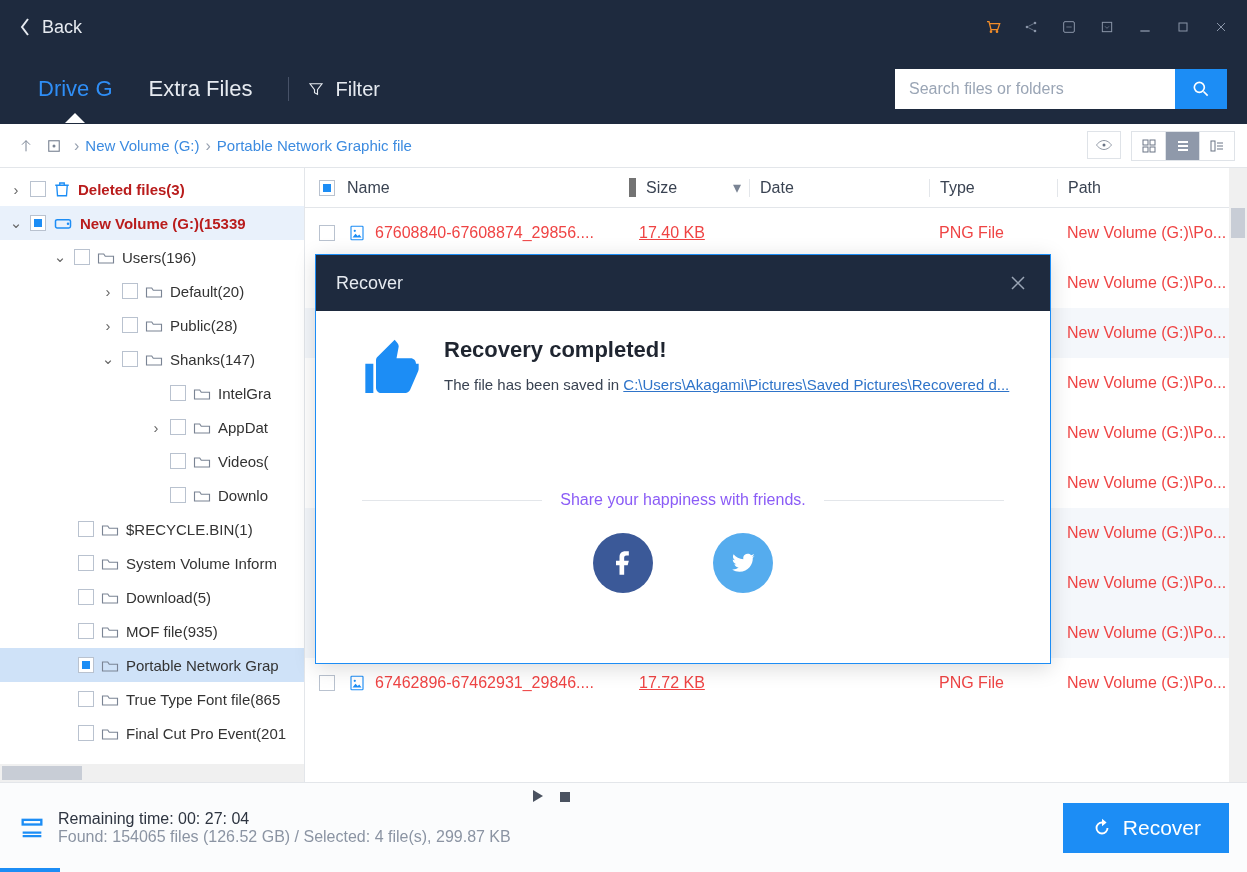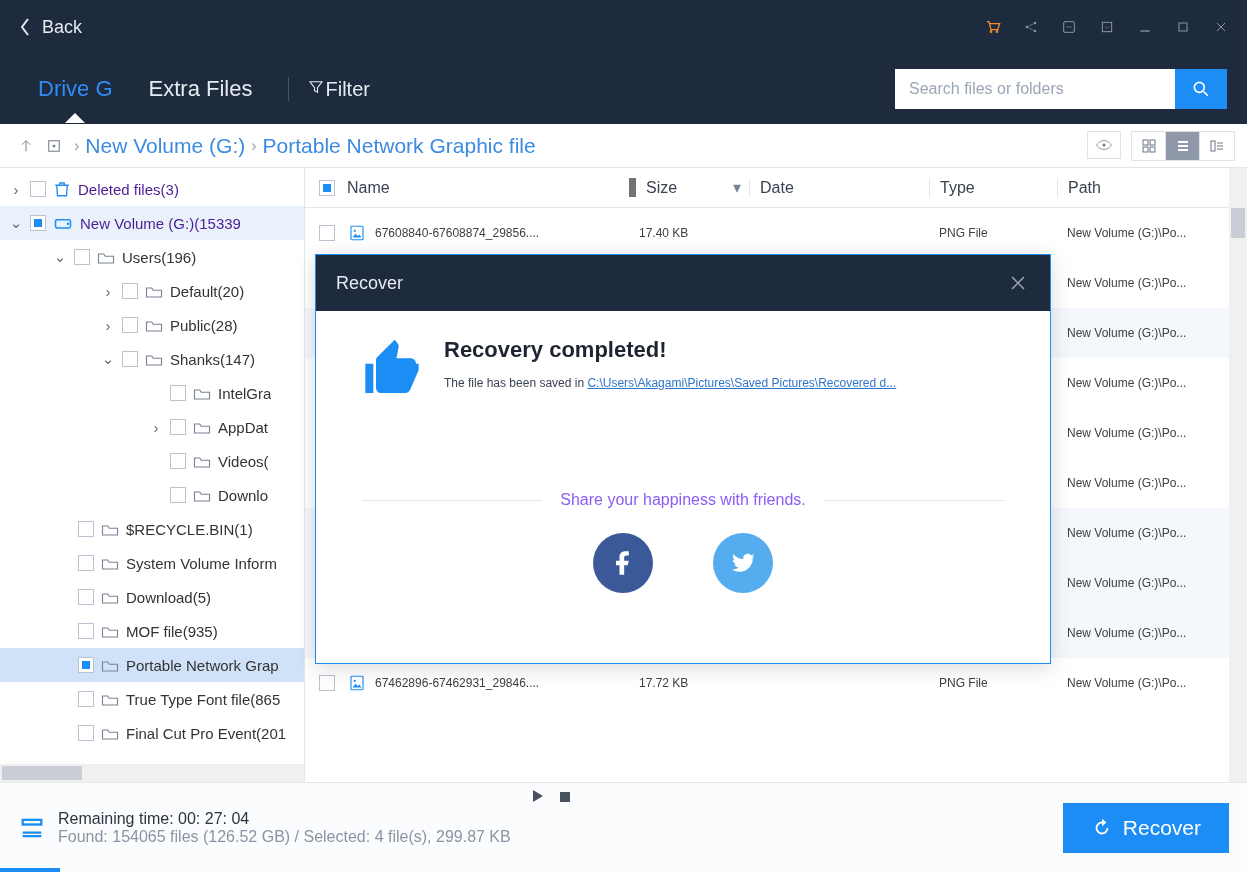--- a/index.html
+++ b/index.html
@@ -10,32 +10,32 @@
 .titlebar-right { margin-left: auto; display: flex; align-items: center; gap: 6px; }
 .title-icon { width: 32px; height: 32px; display: flex; align-items: center; justify-content: center; color: #8a95a8; cursor: pointer; }
 .title-icon.cart { color: #f28c28; }
 .title-icon svg { width: 16px; height: 16px; }
 
 .tabbar { height: 70px; background: #1e2a3e; display: flex; align-items: center; padding: 0 20px; color: #cfd6e1; }
 .tabbar .tab { font-size: 22px; padding: 0 18px; color: #e6eaf0; cursor: pointer; position: relative; }
 .tabbar .tab.active { color: #2f8ef6; }
 .tabbar .tab.active::after { content: ""; position: absolute; left: 50%; transform: translateX(-50%); bottom: -21px; width: 0; height: 0; border-left: 10px solid transparent; border-right: 10px solid transparent; border-bottom: 10px solid #fff; }
 .tab-divider { width: 1px; height: 24px; background: #475268; margin: 0 18px; }
-.filter-btn { display: flex; align-items: flex-start; font-size: 20px; color: #e6eaf0; cursor: pointer; }
+.filter-btn { display: flex; align-items: center; gap: 10px; font-size: 20px; color: #e6eaf0; cursor: pointer; }
 .filter-btn svg { width: 18px; height: 18px; }
 .searchbox { margin-left: auto; display: flex; align-items: center; }
 .searchbox input { width: 280px; height: 40px; border: none; padding: 0 14px; font-size: 16px; background: #fff; color: #333; }
 .searchbox input::placeholder { color: #9aa5b5; }
 .searchbox button { width: 52px; height: 40px; background: #1c8df5; border: none; color: #fff; display: flex; align-items: center; justify-content: center; cursor: pointer; }
 .searchbox button svg { width: 20px; height: 20px; }
 
 .breadcrumb-row { height: 44px; background: #fff; border-bottom: 1px solid #e3e6ea; display: flex; align-items: center; padding: 0 12px; }
 .bc-icon { width: 28px; height: 28px; display: flex; align-items: center; justify-content: center; color: #7a8494; cursor: pointer; }
 .bc-sep { color: #98a2b1; padding: 0 6px; }
-.bc-link { color: #3c8be0; font-size: 21px; cursor: pointer; }
+.bc-link { color: #3c8be0; font-size: 15px; cursor: pointer; }
 .view-controls { margin-left: auto; display: flex; gap: 10px; }
 .vc-btn { width: 34px; height: 28px; border: 1px solid #dfe3e8; background: #fff; display: flex; align-items: center; justify-content: center; color: #6a7485; cursor: pointer; }
 .vc-group { display: flex; border: 1px solid #dfe3e8; }
 .vc-group .vc-btn { border: none; border-right: 1px solid #dfe3e8; }
 .vc-group .vc-btn:last-child { border-right: none; }
 .vc-btn.active { background: #8f99aa; color: #fff; }
 
 .main { display: flex; height: 614px; background: #fff; }
 .sidebar { width: 305px; border-right: 1px solid #e3e6ea; overflow: hidden; position: relative; }
 .tree { padding-top: 4px; font-size: 15px; color: #333; }
@@ -43,39 +43,39 @@
 .tree-row.selected { background: #cfe2f8; }
 .tree-row.top-selected { background: #e9f1fb; }
 .expander { width: 16px; display: flex; justify-content: center; color: #666; }
 .chk { width: 16px; height: 16px; border: 1px solid #b9c2cf; background: #fff; margin: 0 6px; flex-shrink: 0; display: flex; align-items: center; justify-content: center; }
 .chk.partial::after { content: ""; width: 8px; height: 8px; background: #1c8df5; }
 .node-icon { width: 20px; height: 20px; display: flex; align-items: center; justify-content: center; margin-right: 6px; color: #7a8494; }
 .node-icon.trash svg { color: #1c8df5; }
 .node-icon.drive { width:22px; height:22px; }
 .node-icon.drive svg { color:#1c8df5; }
 .tree-label { overflow: hidden; text-overflow: ellipsis; }
-.tree-label.bold { font-weight: 400; color: #4c1d95; }
+.tree-label.bold { font-weight: 700; color: #b91c1c; }
 .sidebar-scroll { position: absolute; bottom: 0; left: 0; right: 0; height: 18px; background: #f0f0f0; display:flex; align-items:center; }
 .sidebar-scroll .thumb { height:14px; width:80px; background:#c8cdd6; margin-left:2px; }
 
 .filelist { flex: 1; position: relative; overflow: hidden; }
 .list-header { height: 40px; border-bottom: 1px solid #e3e6ea; display: flex; align-items: center; font-size: 16px; color: #3a4352; }
 .col-chk { width: 36px; display:flex; align-items:center; justify-content:center; padding-left:8px;}
 .col-name { width: 288px; padding-left: 6px; }
 .col-size { width: 120px; border-left: 7px solid #737373; padding-left: 10px; display:flex; align-items:center; }
 .col-date { width: 180px; border-left: 1px solid #e3e6ea; padding-left: 10px; }
 .col-type { width: 128px; border-left: 1px solid #e3e6ea; padding-left: 10px; }
 .col-path { flex: 1; border-left: 1px solid #e3e6ea; padding-left: 10px; }
 .size-sort { margin-left:auto; margin-right:8px; color:#7a8494; }
 .rows { }
-.frow { height: 50px; display: flex; align-items: center; font-size: 12px; color: #404040; }
+.frow { height: 50px; display: flex; align-items: center; font-size: 16px; color: #ef4444; }
 .frow.alt { background: #f4f7fb; }
 .frow .c-chk { width: 36px; display:flex; align-items:center; justify-content:center; padding-left:8px; }
 .frow .c-name { width: 288px; display:flex; align-items:center; gap:8px; padding-left:6px; overflow:hidden; }
-.frow .c-size { width: 120px; padding-left: 10px; }
+.frow .c-size { width: 120px; padding-left: 10px; text-decoration: underline; }
 .frow .c-date { width: 180px; padding-left: 10px; }
 .frow .c-type { width: 128px; padding-left: 10px; }
 .frow .c-path { flex:1; padding-left: 10px; overflow:hidden; text-overflow:ellipsis; white-space:nowrap; }
 .file-icon { width:20px; height:20px; display:flex; align-items:center; justify-content:center; color:#1c8df5; flex-shrink:0; }
 .file-scroll { position:absolute; right:0; top:0; bottom:0; width:18px; background:#f0f0f0; }
 .file-scroll .fthumb { position:absolute; top:40px; left:2px; right:2px; height:30px; background:#c8cdd6; }
 
 .footer { height: 90px; background: #fbfcfd; border-top: 1px solid #e3e6ea; display: flex; align-items: center; padding: 0 18px; position:relative; }
 .footer-left { display:flex; align-items:flex-start; gap:12px; }
 .footer-icon { color:#1c8df5; margin-top:4px; }
@@ -84,21 +84,21 @@
 .footer-ctrls { display:flex; gap:14px; margin-left:20px; color:#4a5260; align-self:flex-start; margin-top:6px; }
 .recover-btn { margin-left:auto; background:#1c8df5; color:#fff; border:none; height:50px; padding:0 28px; font-size:21px; display:flex; align-items:center; gap:10px; cursor:pointer; }
 .progress-bar { position:absolute; bottom:0; left:0; height:4px; width:60px; background:#1c8df5; }
 
 .modal { position: absolute; left: 315px; top: 254px; width: 736px; height: 410px; background: #fff; border: 1px solid #1c8df5; box-shadow: 0 4px 20px rgba(0,0,0,0.15); }
 .modal-header { height: 56px; background: #1e2a3e; color: #e6eaf0; display: flex; align-items: center; padding: 0 20px; font-size: 18px; }
 .modal-close { margin-left: auto; color: #9aa5b5; cursor: pointer; width:24px; height:24px; display:flex; align-items:center; justify-content:center; }
 .modal-body { padding: 26px 30px 0 44px; display:flex; gap:20px; }
 .thumb-icon { width:64px; height:64px; color:#1c8df5; flex-shrink:0; }
 .modal-title { font-size: 22px; font-weight: 600; color: #1f2530; margin-bottom: 12px; }
-.modal-msg { font-size: 12px; color: #3a4352; margin-top: 13px; }
+.modal-msg { font-size: 15px; color: #3a4352; margin-top: 13px; }
 .modal-link { color: #2f74c9; text-decoration: underline; cursor: pointer; }
 .share-section { text-align: center; margin-top: 90px; }
 .share-row { display:flex; align-items:center; gap:18px; justify-content:center; color:#8b5cf6; font-size:16px; }
 .share-row .line { flex:1; height:1px; background:#e3e6ea; max-width:180px; }
 .social-row { margin-top:24px; display:flex; justify-content:center; gap:60px; }
 .social { width:60px; height:60px; border-radius:50%; display:flex; align-items:center; justify-content:center; cursor:pointer; }
 .social.fb { background:#3b5998; }
 .social.tw { background:#55acee; }
 .social svg { width:28px; height:28px; color:#fff; }
 

